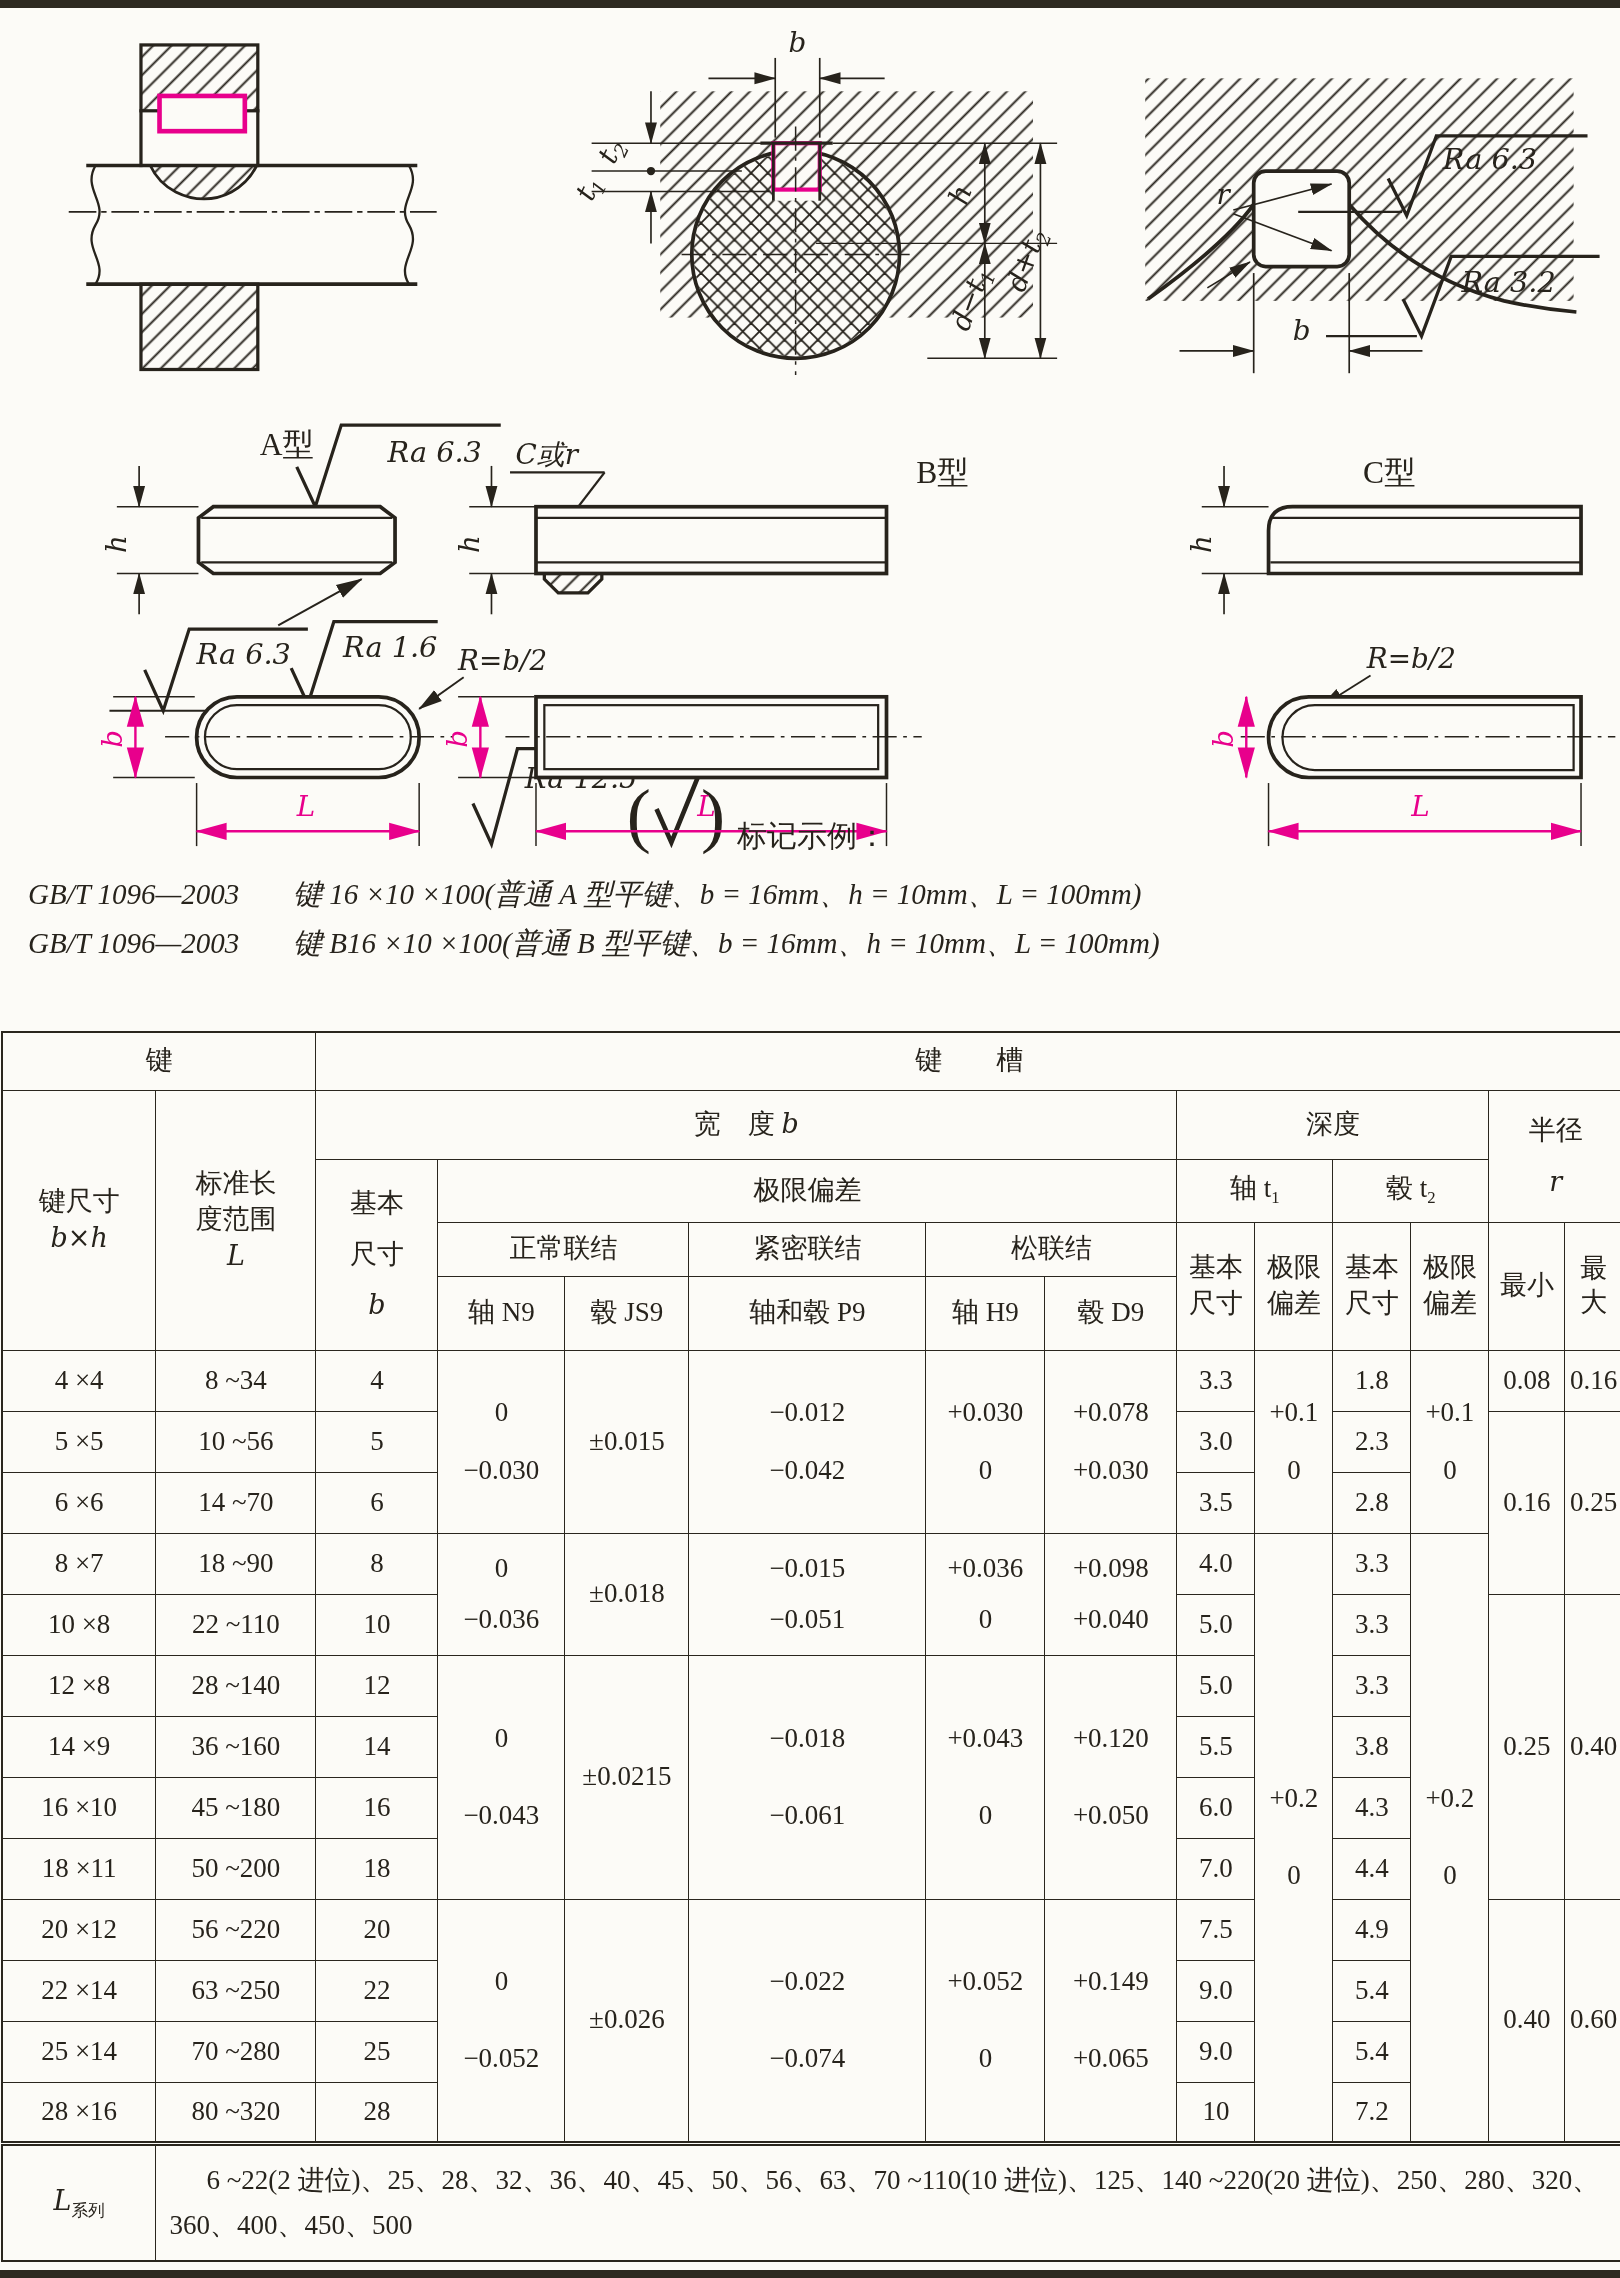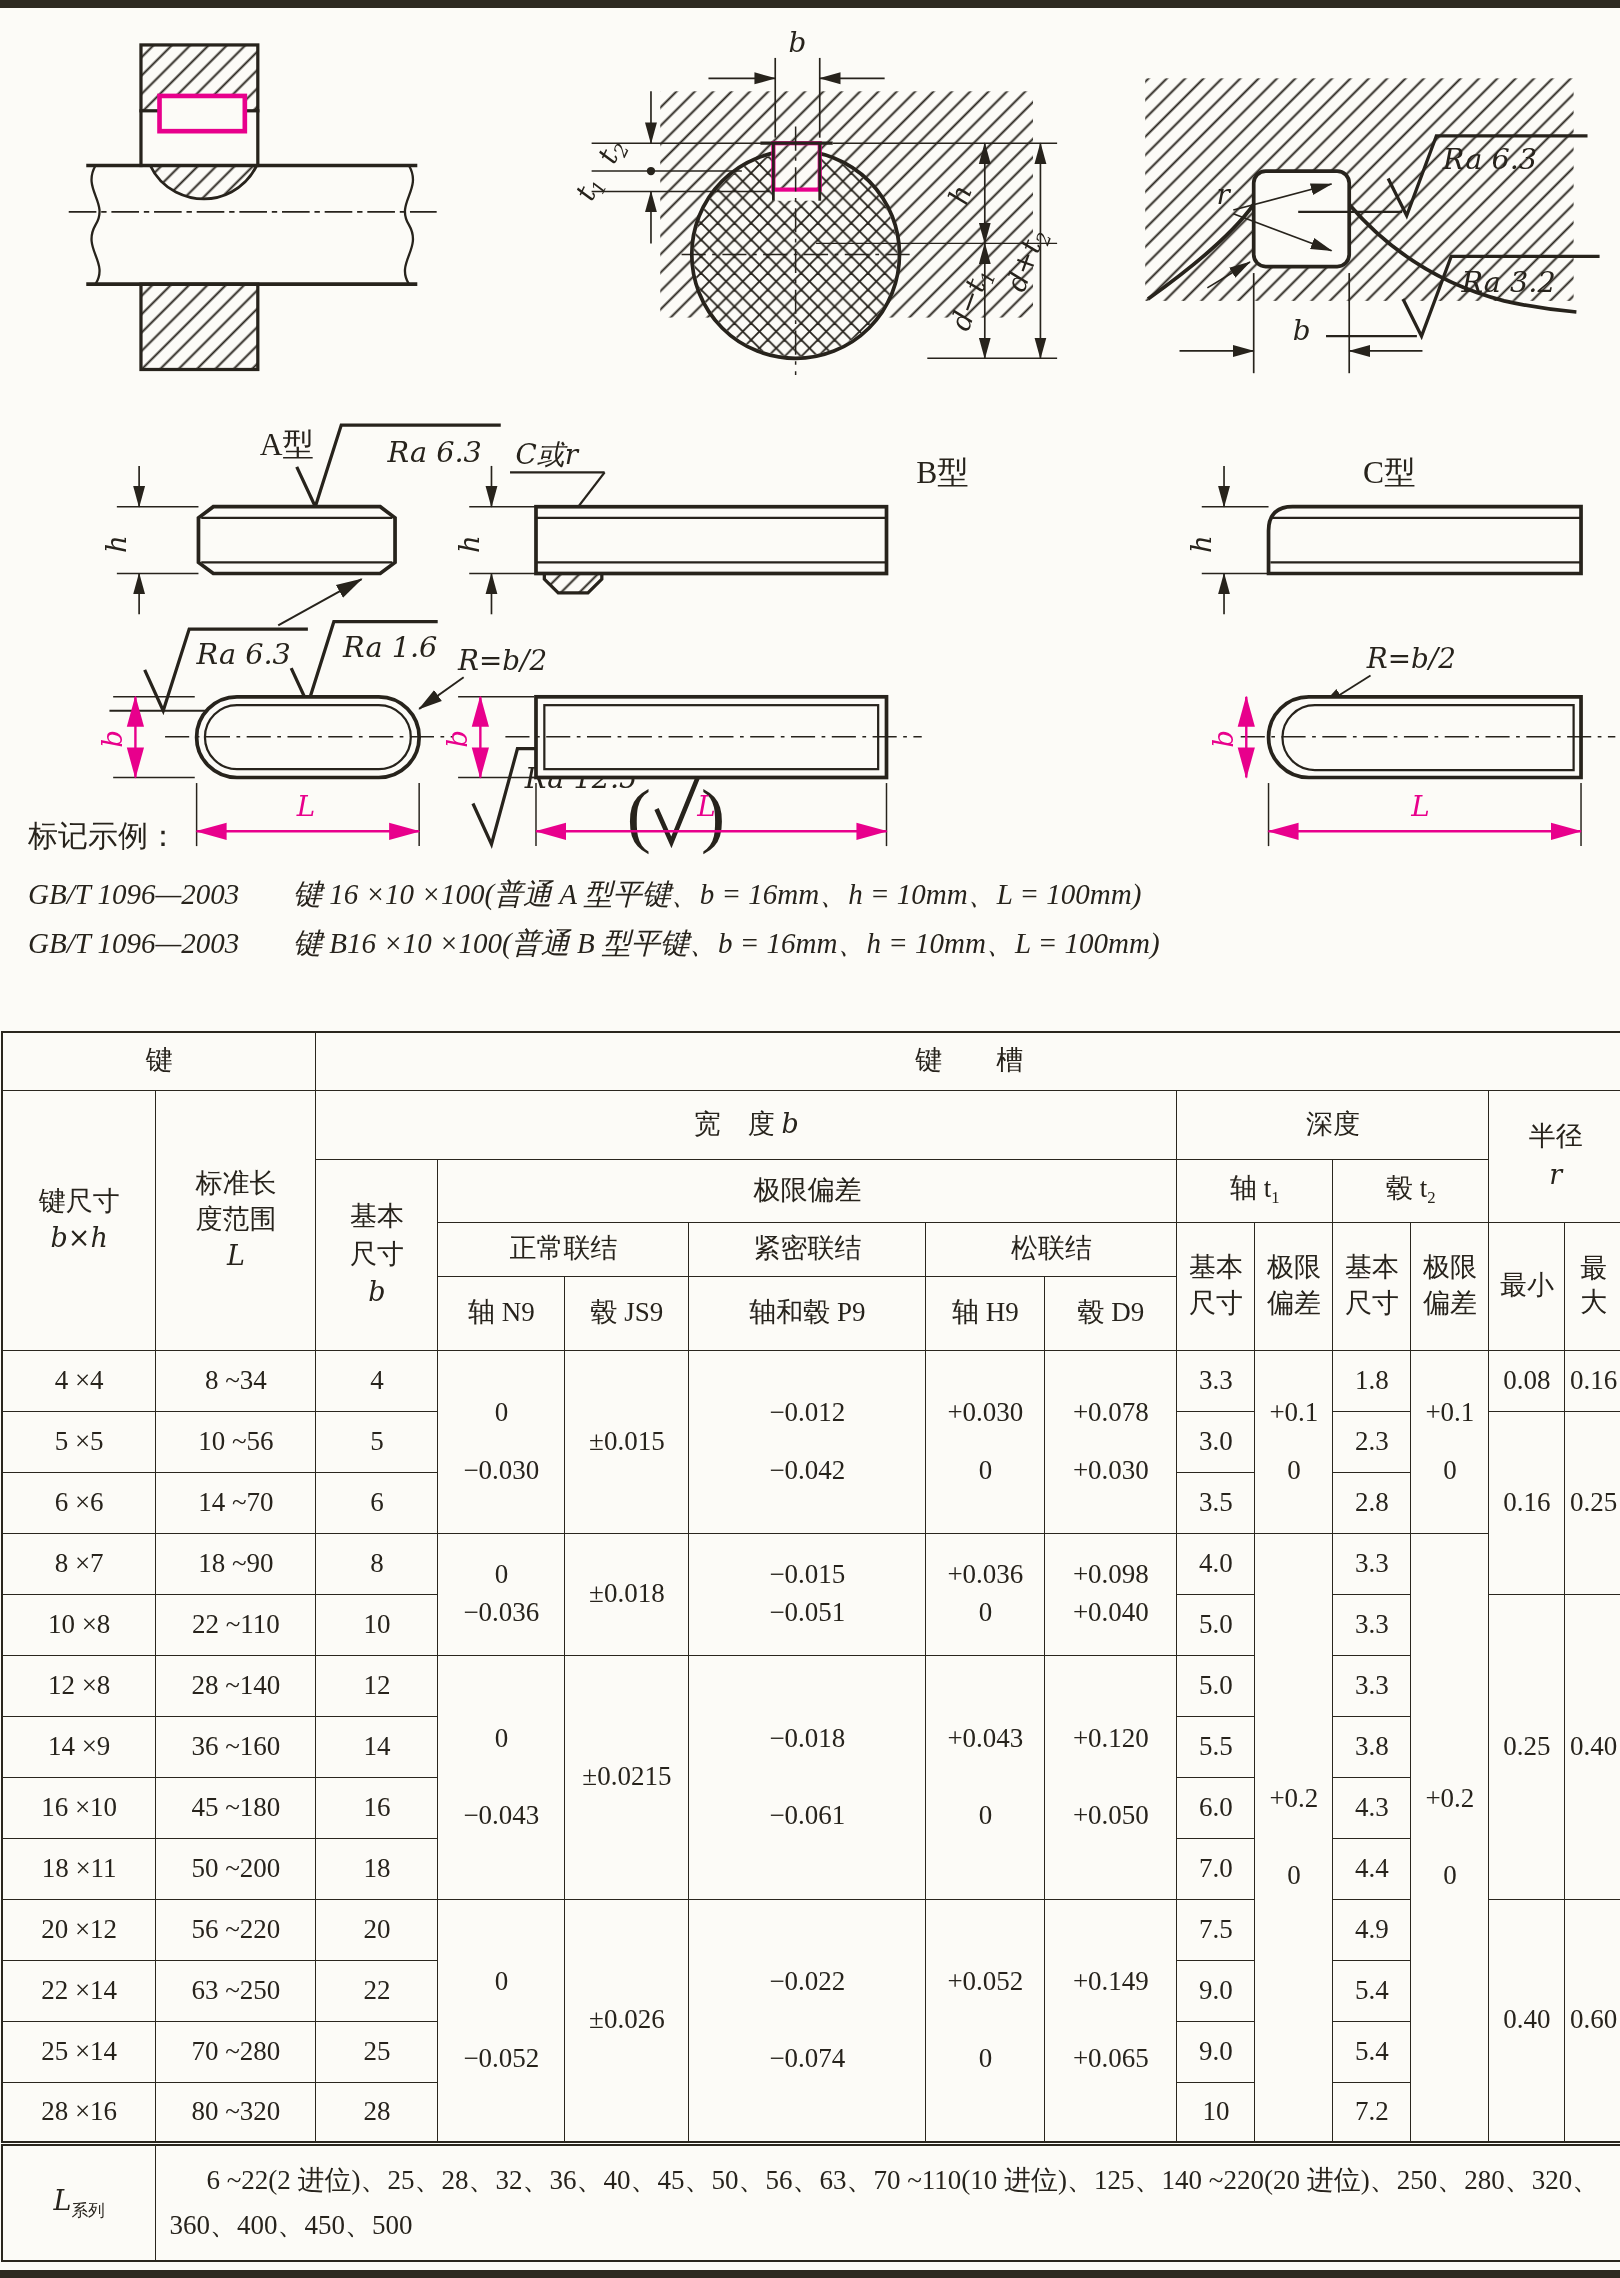--- a/index.html
+++ b/index.html
@@ -6,35 +6,35 @@
   .page{position:relative;width:1620px;height:2278px;background:#fcfbf7;overflow:hidden;
         font-family:"Liberation Serif","DejaVu Serif",serif;color:#27231c;}
   .scanband{position:absolute;left:0;width:100%;background:#2e2a21;}
   svg text{fill:#27231c;}
   .lbl{font-family:"DejaVu Serif",serif;font-style:italic;font-size:30px;}
   .ra{font-family:"DejaVu Serif",serif;font-style:italic;font-size:31px;}
   .cn{font-family:"Liberation Serif","DejaVu Sans",serif;font-style:normal;font-size:34px;}
   .mag{fill:#e8008c;}
   
   .marking{position:absolute;left:28px;top:816px;width:1568px;}
-  .mk-title{font-size:30px;margin:0 0 13px 0;}
+  .mk-title{font-size:30px;margin:0 0 13px 0;text-align:center;}
   .mk-line{font-size:29px;line-height:49px;white-space:nowrap;font-style:italic;}
   .mk-std{display:inline-block;min-width:215px;margin-right:50px;}
   
   .tblwrap{position:absolute;left:0.9px;top:1031px;}
   table{border-collapse:collapse;table-layout:fixed;width:1619px;font-size:27px;}
   td{border:1.9px solid #2a261e;text-align:center;vertical-align:middle;padding:0 1.9px;line-height:1.25;}
   table{border:2.8px solid #2a261e;}
   tr.hr1{height:58px}tr.hr2{height:69px}tr.hr3{height:63px}tr.hr4{height:54px}tr.hr5{height:74px}
   tr.dr{height:61px}
   tr.ftr{height:118px}
   tr.ftr td{border-top:5.6px double #2a261e;}
   .it{font-family:"DejaVu Serif",serif;font-style:italic;}
   .two{display:flex;flex-direction:column;align-items:center;justify-content:center;}
-  .g4{gap:1.9px}.g12{gap:4px}.g26{gap:24px}.g44{gap:43px}
+  .g4{gap:1.9px}.g12{gap:17px}.g26{gap:24px}.g44{gap:43px}
   sub{font-size:0.62em;}
   .ft-text{text-align:left;padding:5.6px 16.7px 5.6px 13px;line-height:1.65;}
   .ft-text .ind{display:inline-block;width:37px;}
 </style>
 </head>
 <body>
 
 <div class="page">
 
   <div class="scanband" style="top:0;height:8.3px;"></div>

